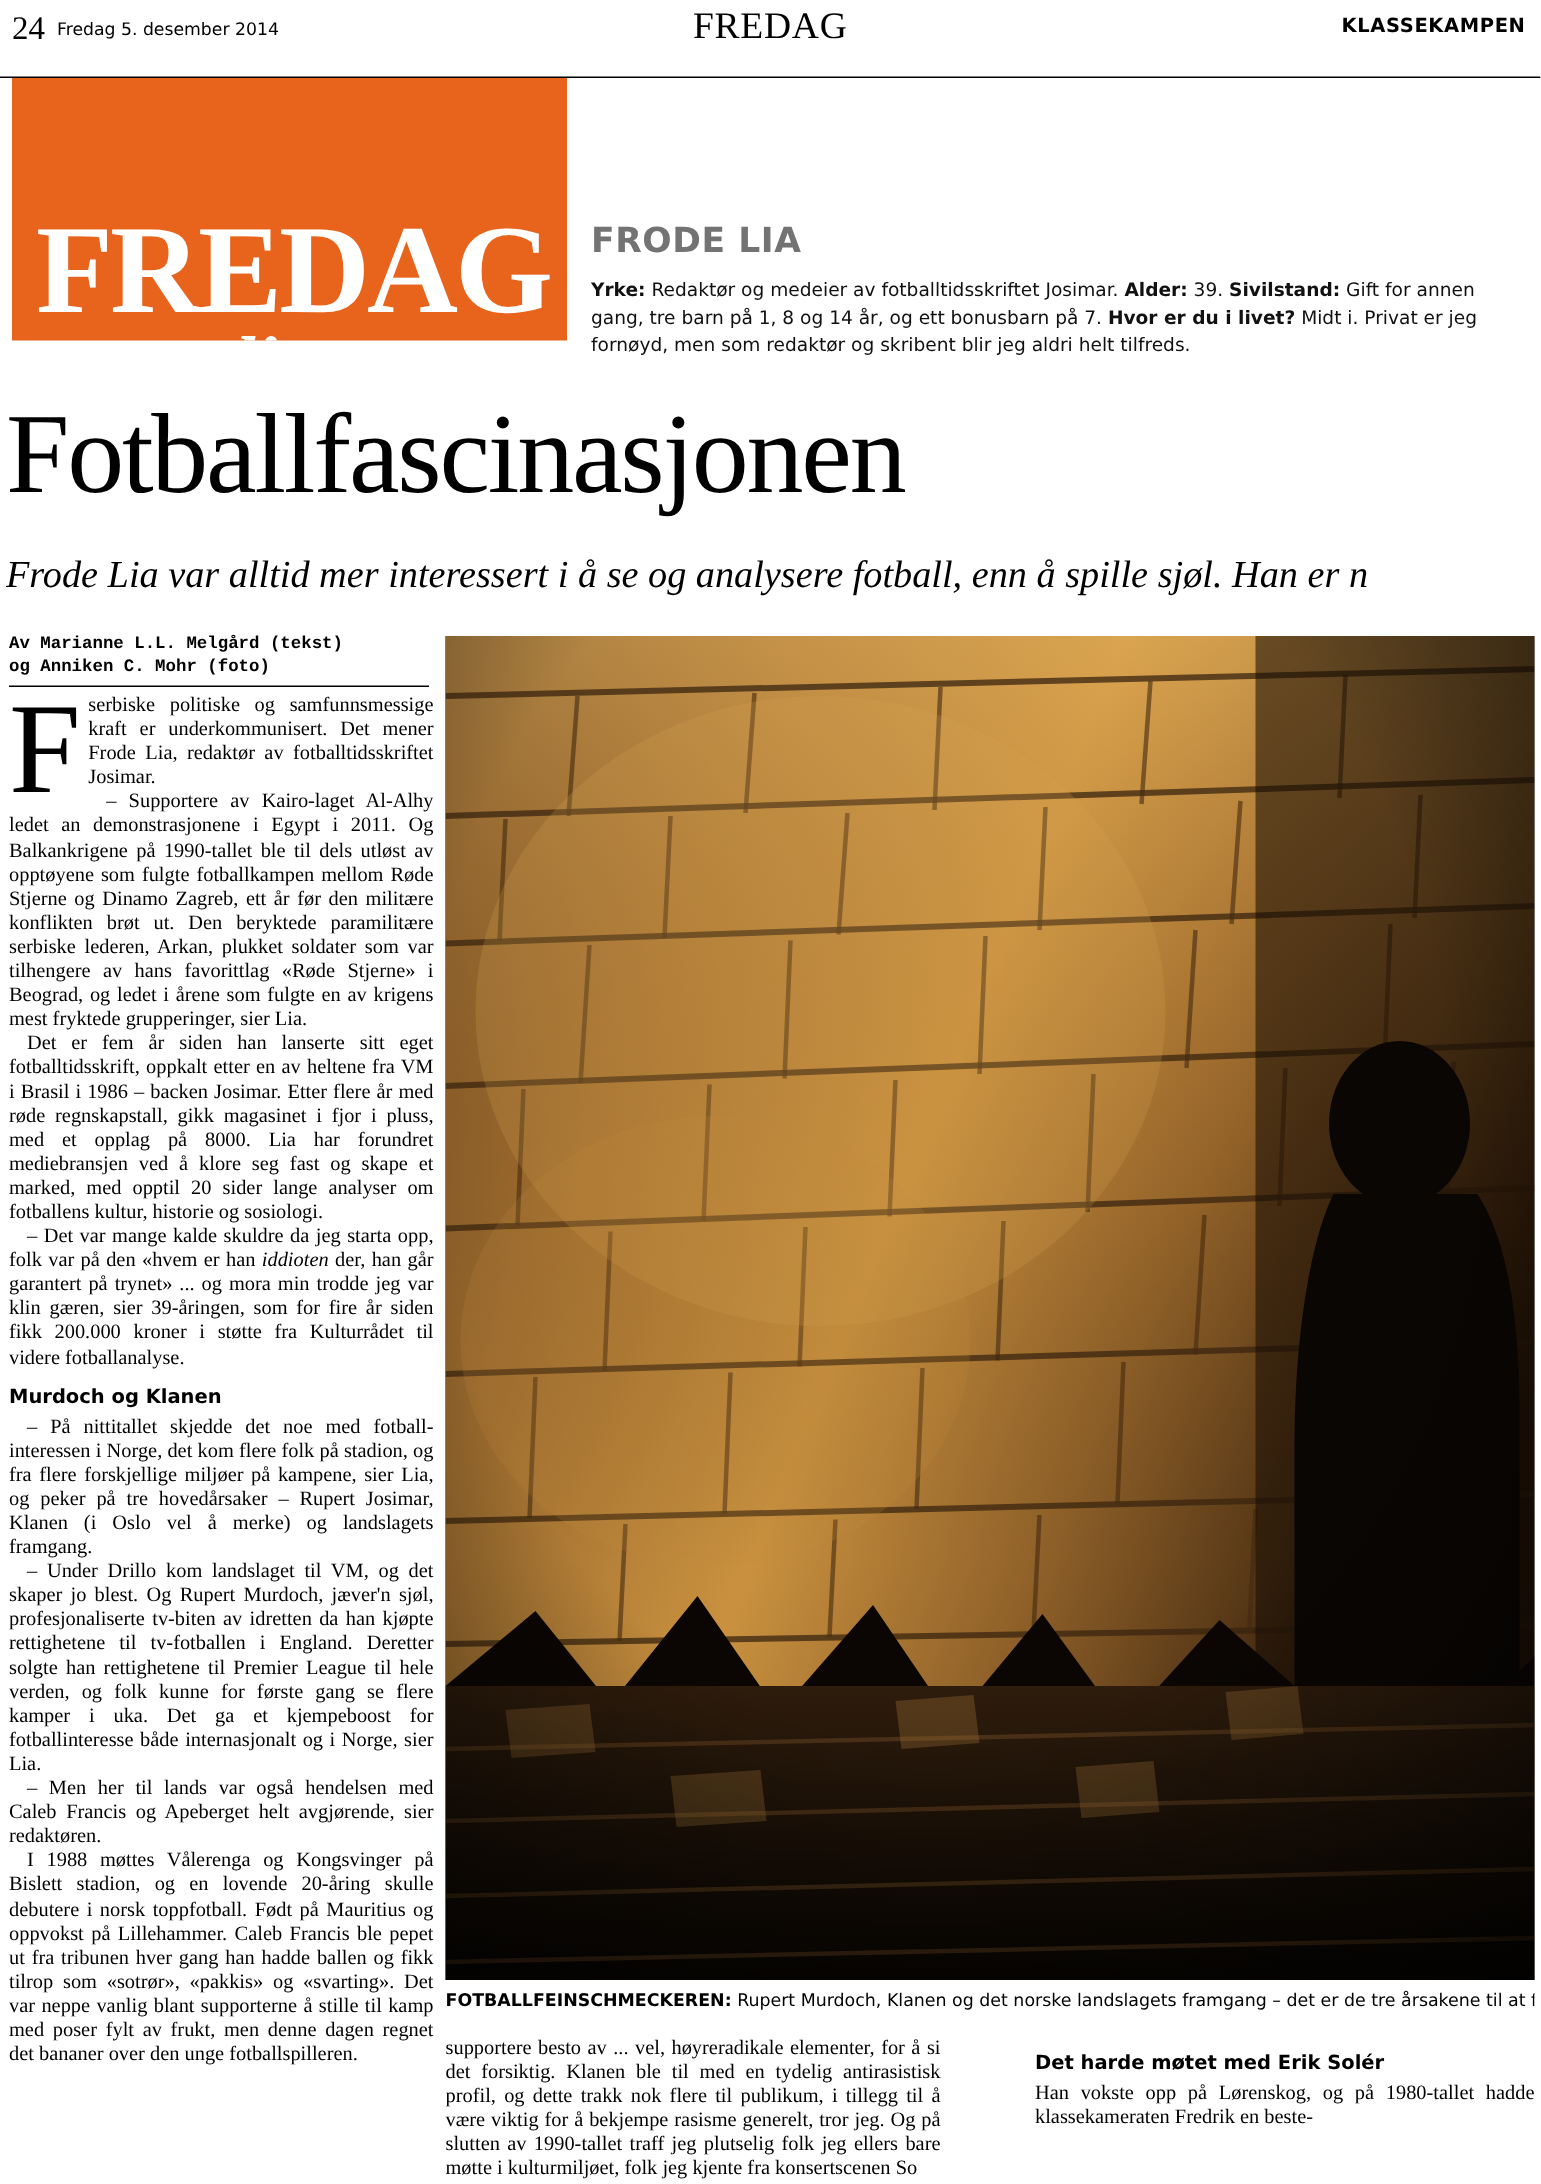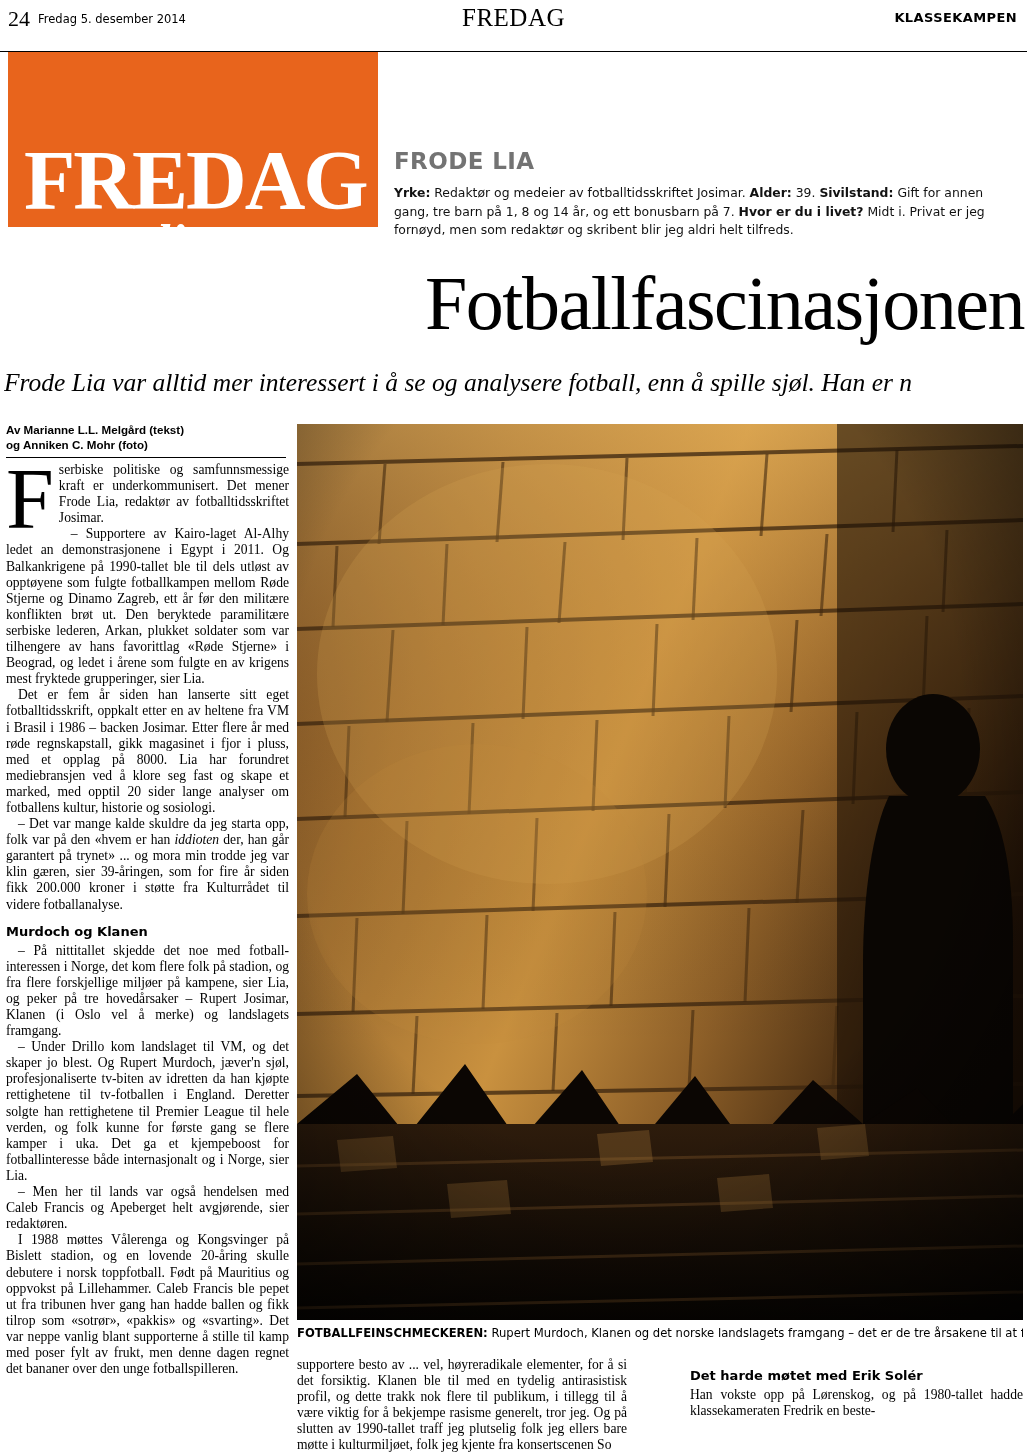--- a/index.html
+++ b/index.html
@@ -106,41 +106,40 @@
 
   
   .headline {
     position: absolute;
     left: 4px; top: 262px;
     width: 1020px;
     font-family: "Liberation Serif", serif;
     font-size: 76px;
     line-height: 82px;
     letter-spacing: -1.5px;
-    text-align: right;
   }
 
   .standfirst {
     position: absolute;
     left: 4px; top: 368px;
     width: 1060px;
     font-family: "Liberation Serif", serif;
     font-style: italic;
     font-size: 25.5px;
     line-height: 30px;
     white-space: nowrap;
     overflow: hidden;
   }
 
   
   .byline {
     position: absolute;
     left: 6px; top: 422px;
     width: 280px;
-    font-family: Liberation Sans, sans-serif;
+    font-family: Liberation Mono, monospace;
     font-weight: bold;
     font-size: 11.6px;
     line-height: 15px;
     padding-bottom: 5px;
     border-bottom: 1.2px solid #000;
   }
 
   
   .col-left {
     position: absolute;

